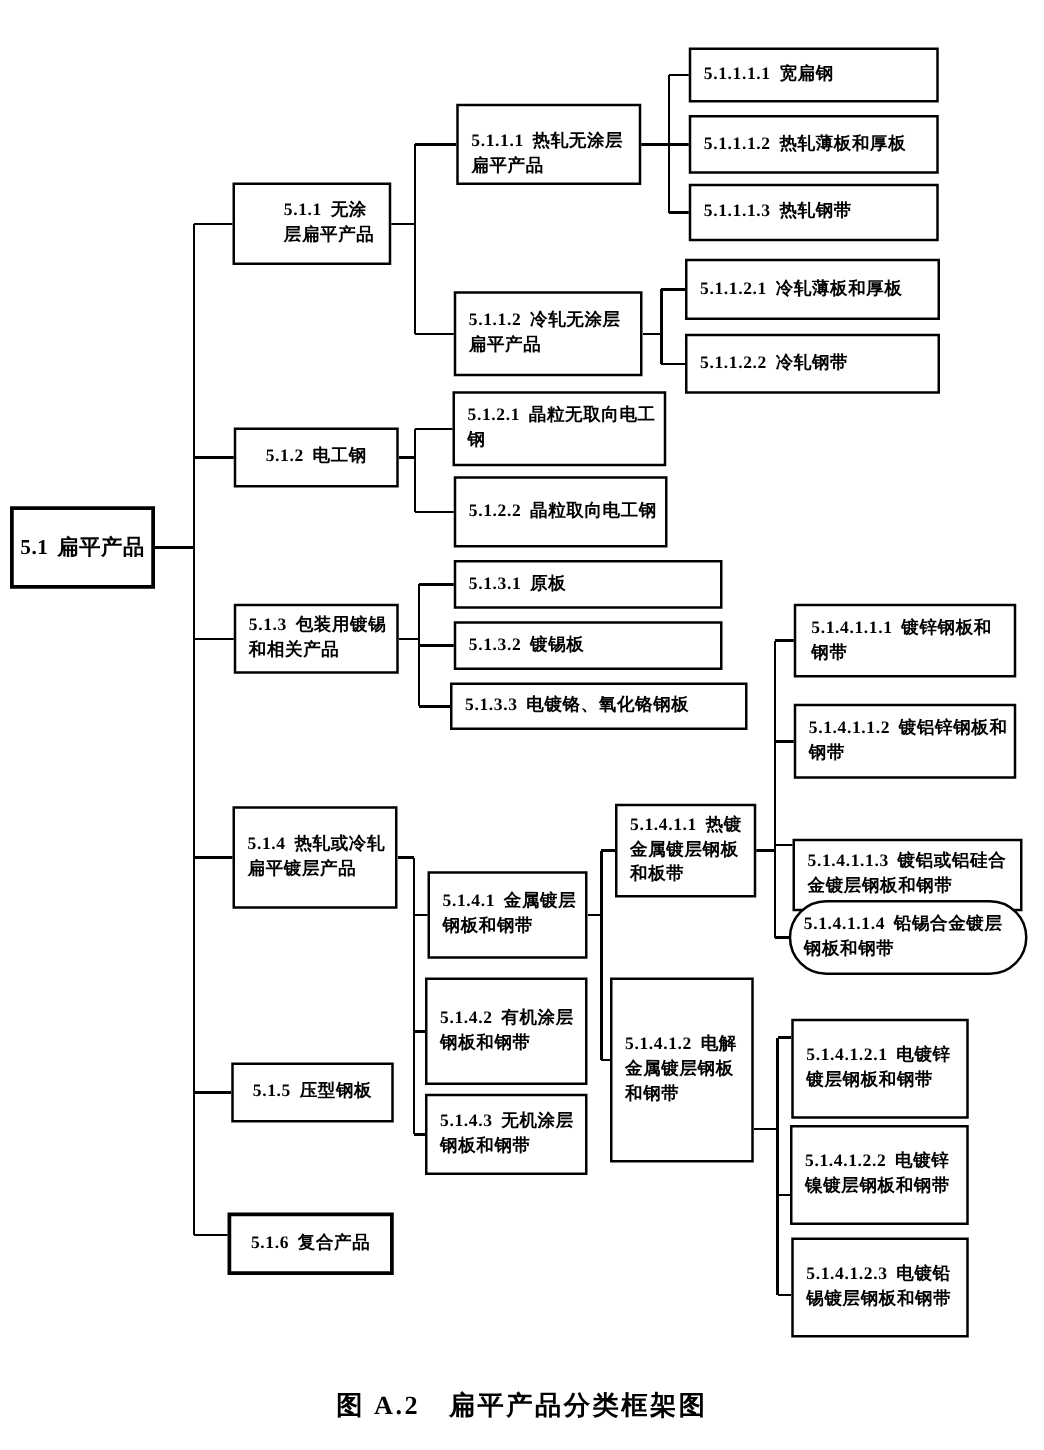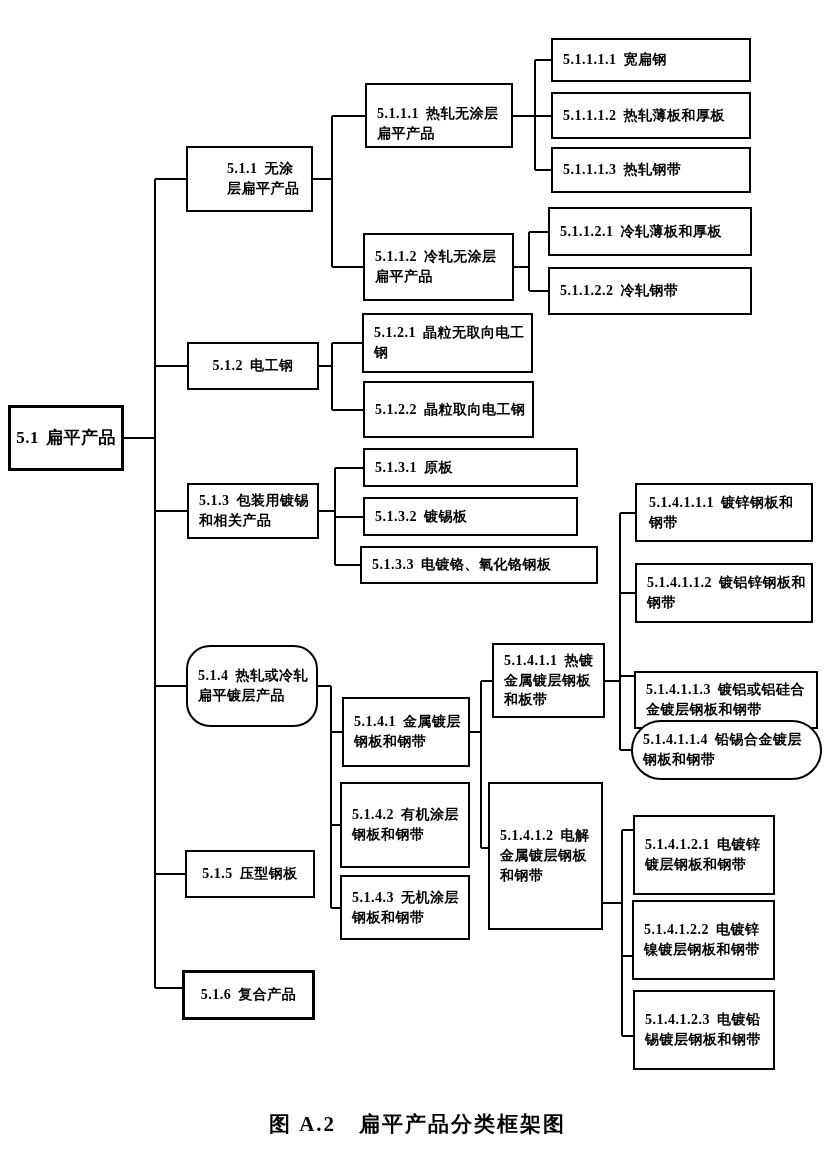--- a/index.html
+++ b/index.html
@@ -145,21 +145,21 @@
       </div>
       <div class="node" style="left: 363px; top: 448px; width: 215px; height: 39px;">
         <div class="txt"><span class="code">5.1.3.1</span><span class="nm">原板</span></div>
       </div>
       <div class="node" style="left: 363px; top: 497px; width: 215px; height: 39px;">
         <div class="txt"><span class="code">5.1.3.2</span><span class="nm">镀锡板</span></div>
       </div>
       <div class="node" style="left: 360px; top: 546px; width: 238px; height: 38px;">
         <div class="txt"><span class="code">5.1.3.3</span><span class="nm">电镀铬、氧化铬钢板</span></div>
       </div>
-      <div class="node" style="left: 186px; top: 645px; width: 132px; height: 82px; border-radius: 24px;">
+      <div class="node" style="left: 186px; top: 645px; width: 132px; height: 82px;">
         <div class="txt"><span class="code">5.1.4</span><span class="nm">热轧或冷轧扁平镀层产品</span></div>
       </div>
       <div class="node" style="left: 342px; top: 697px; width: 128px; height: 70px;">
         <div class="txt"><span class="code">5.1.4.1</span><span class="nm">金属镀层钢板和钢带</span></div>
       </div>
       <div class="node" style="left: 492px; top: 643px; width: 113px; height: 75px;">
         <div class="txt"><span class="code">5.1.4.1.1</span><span class="nm">热镀金属镀层钢板和板带</span></div>
       </div>
       <div class="node" style="left: 635px; top: 483px; width: 178px; height: 59px; padding-left: 12px;">
         <div class="txt"><span class="code">5.1.4.1.1.1</span><span class="nm">镀锌钢板和钢带</span></div>

